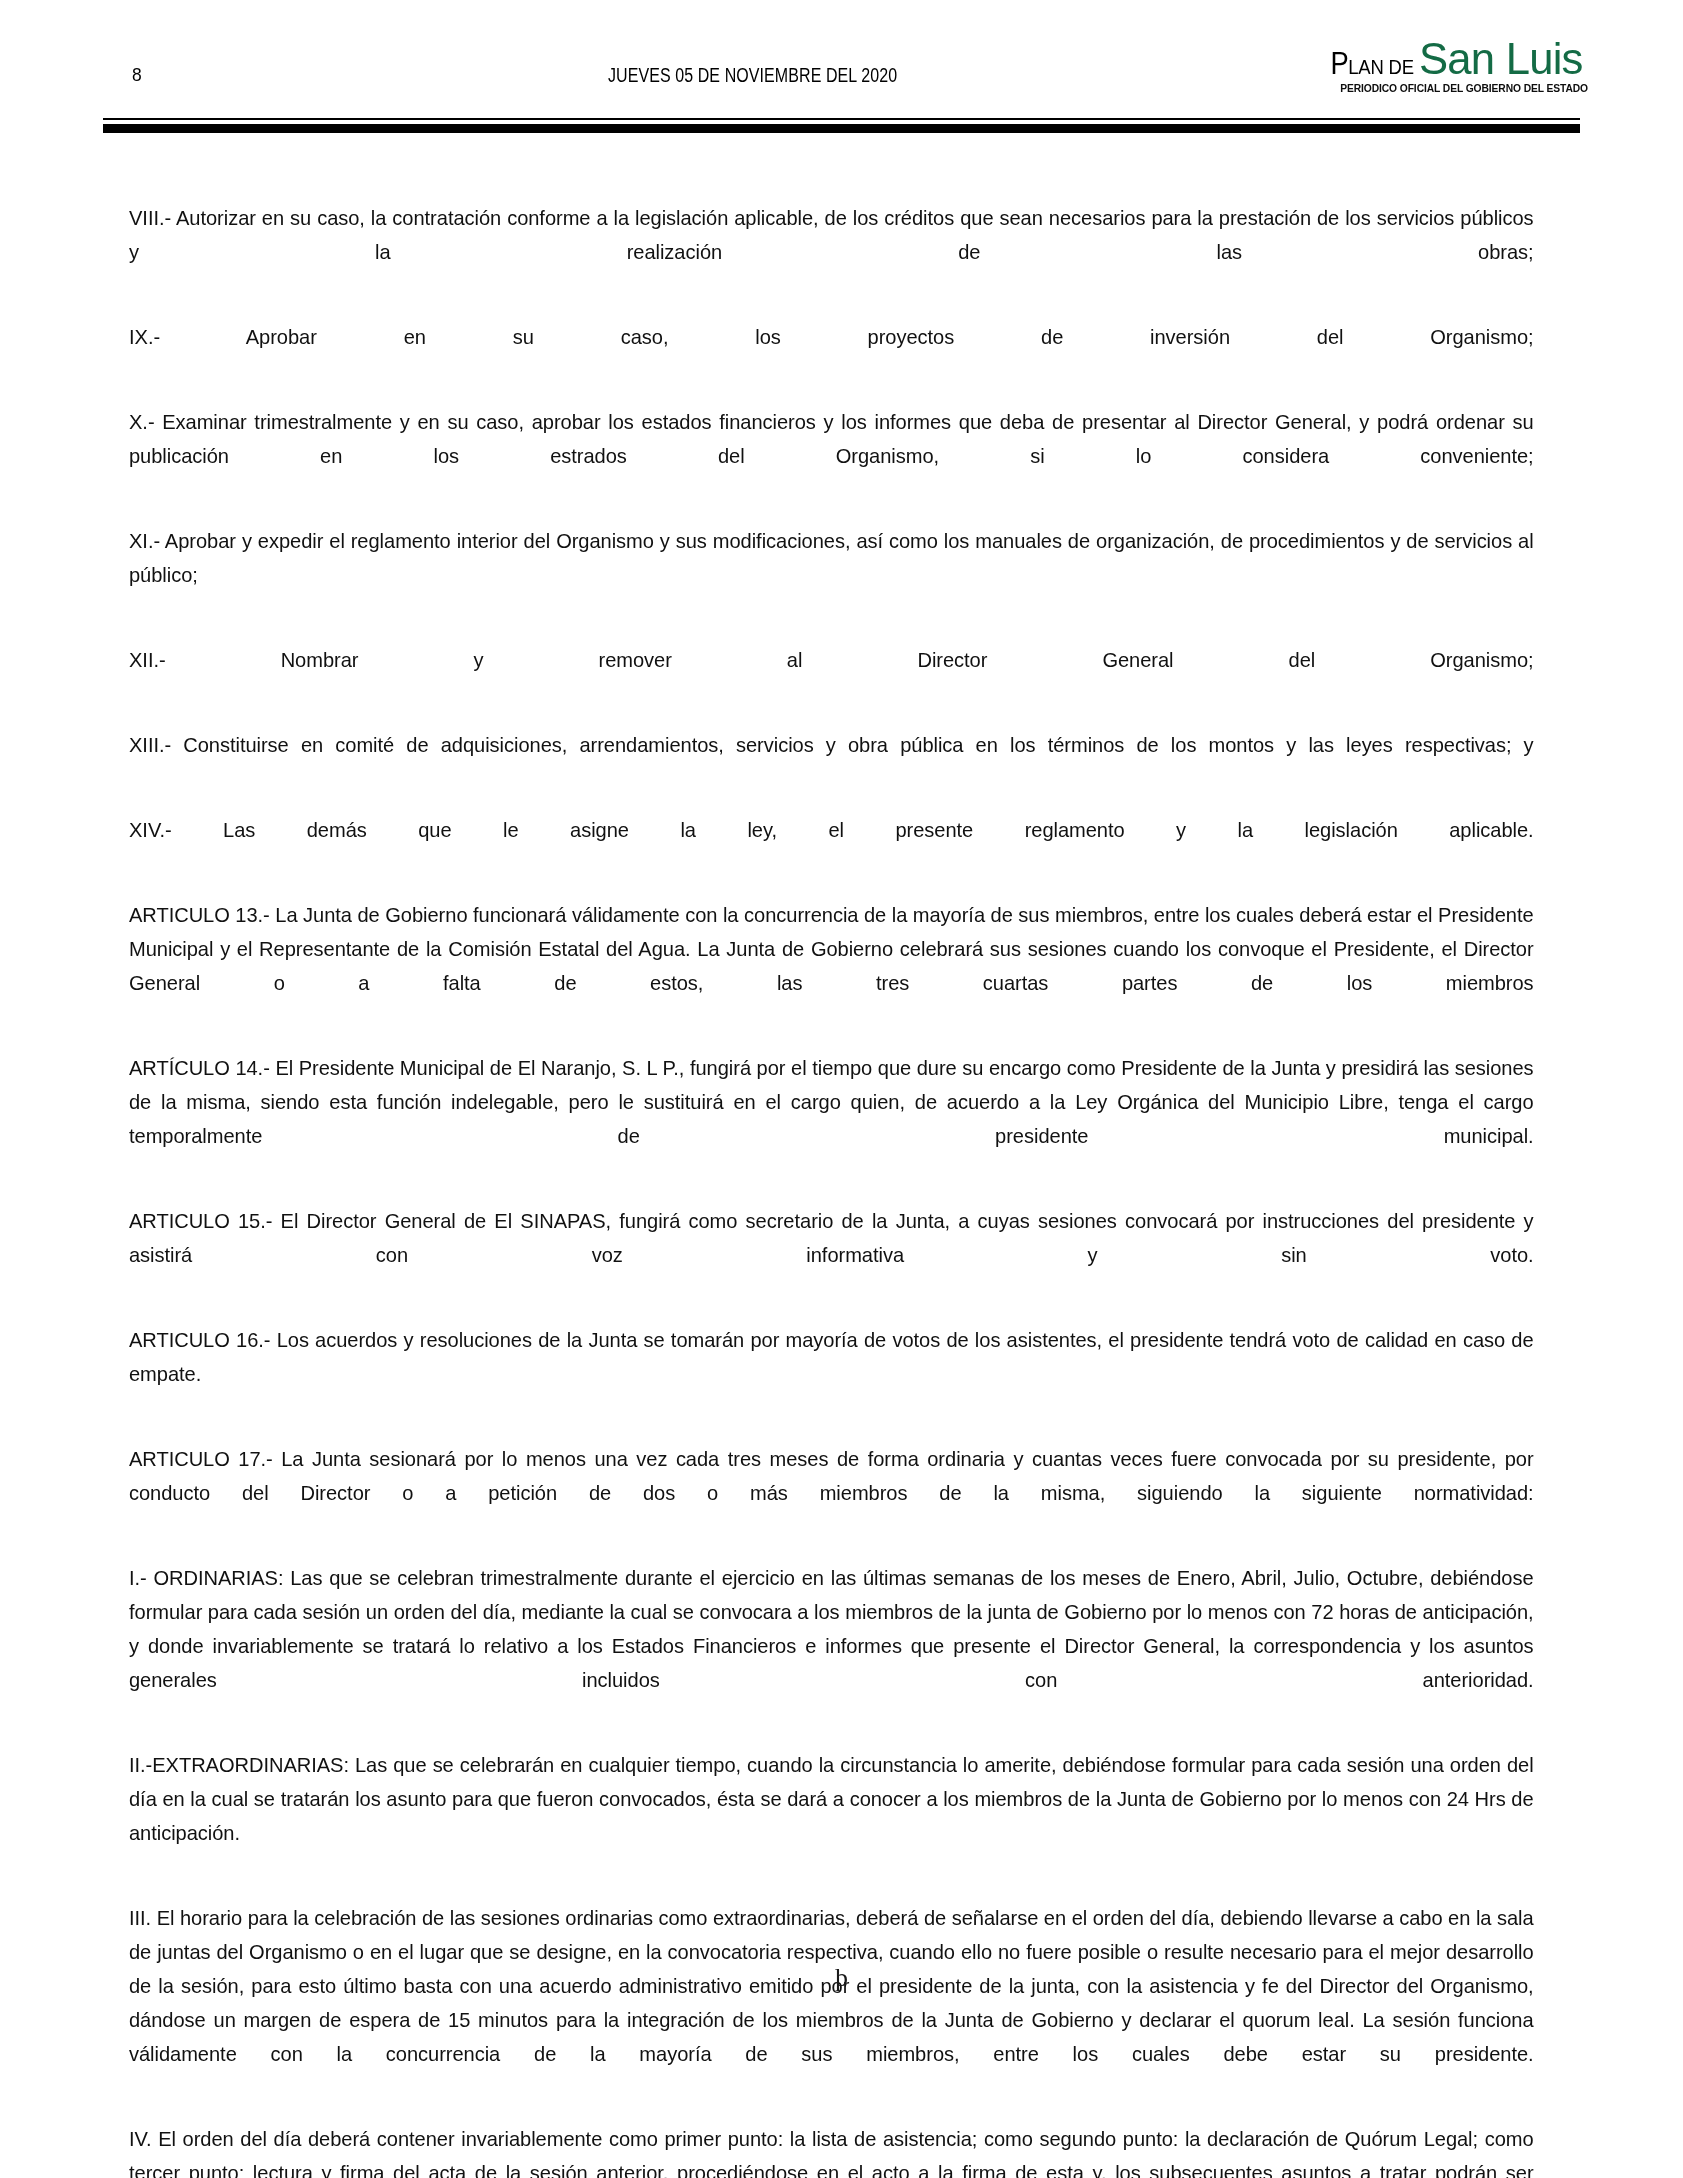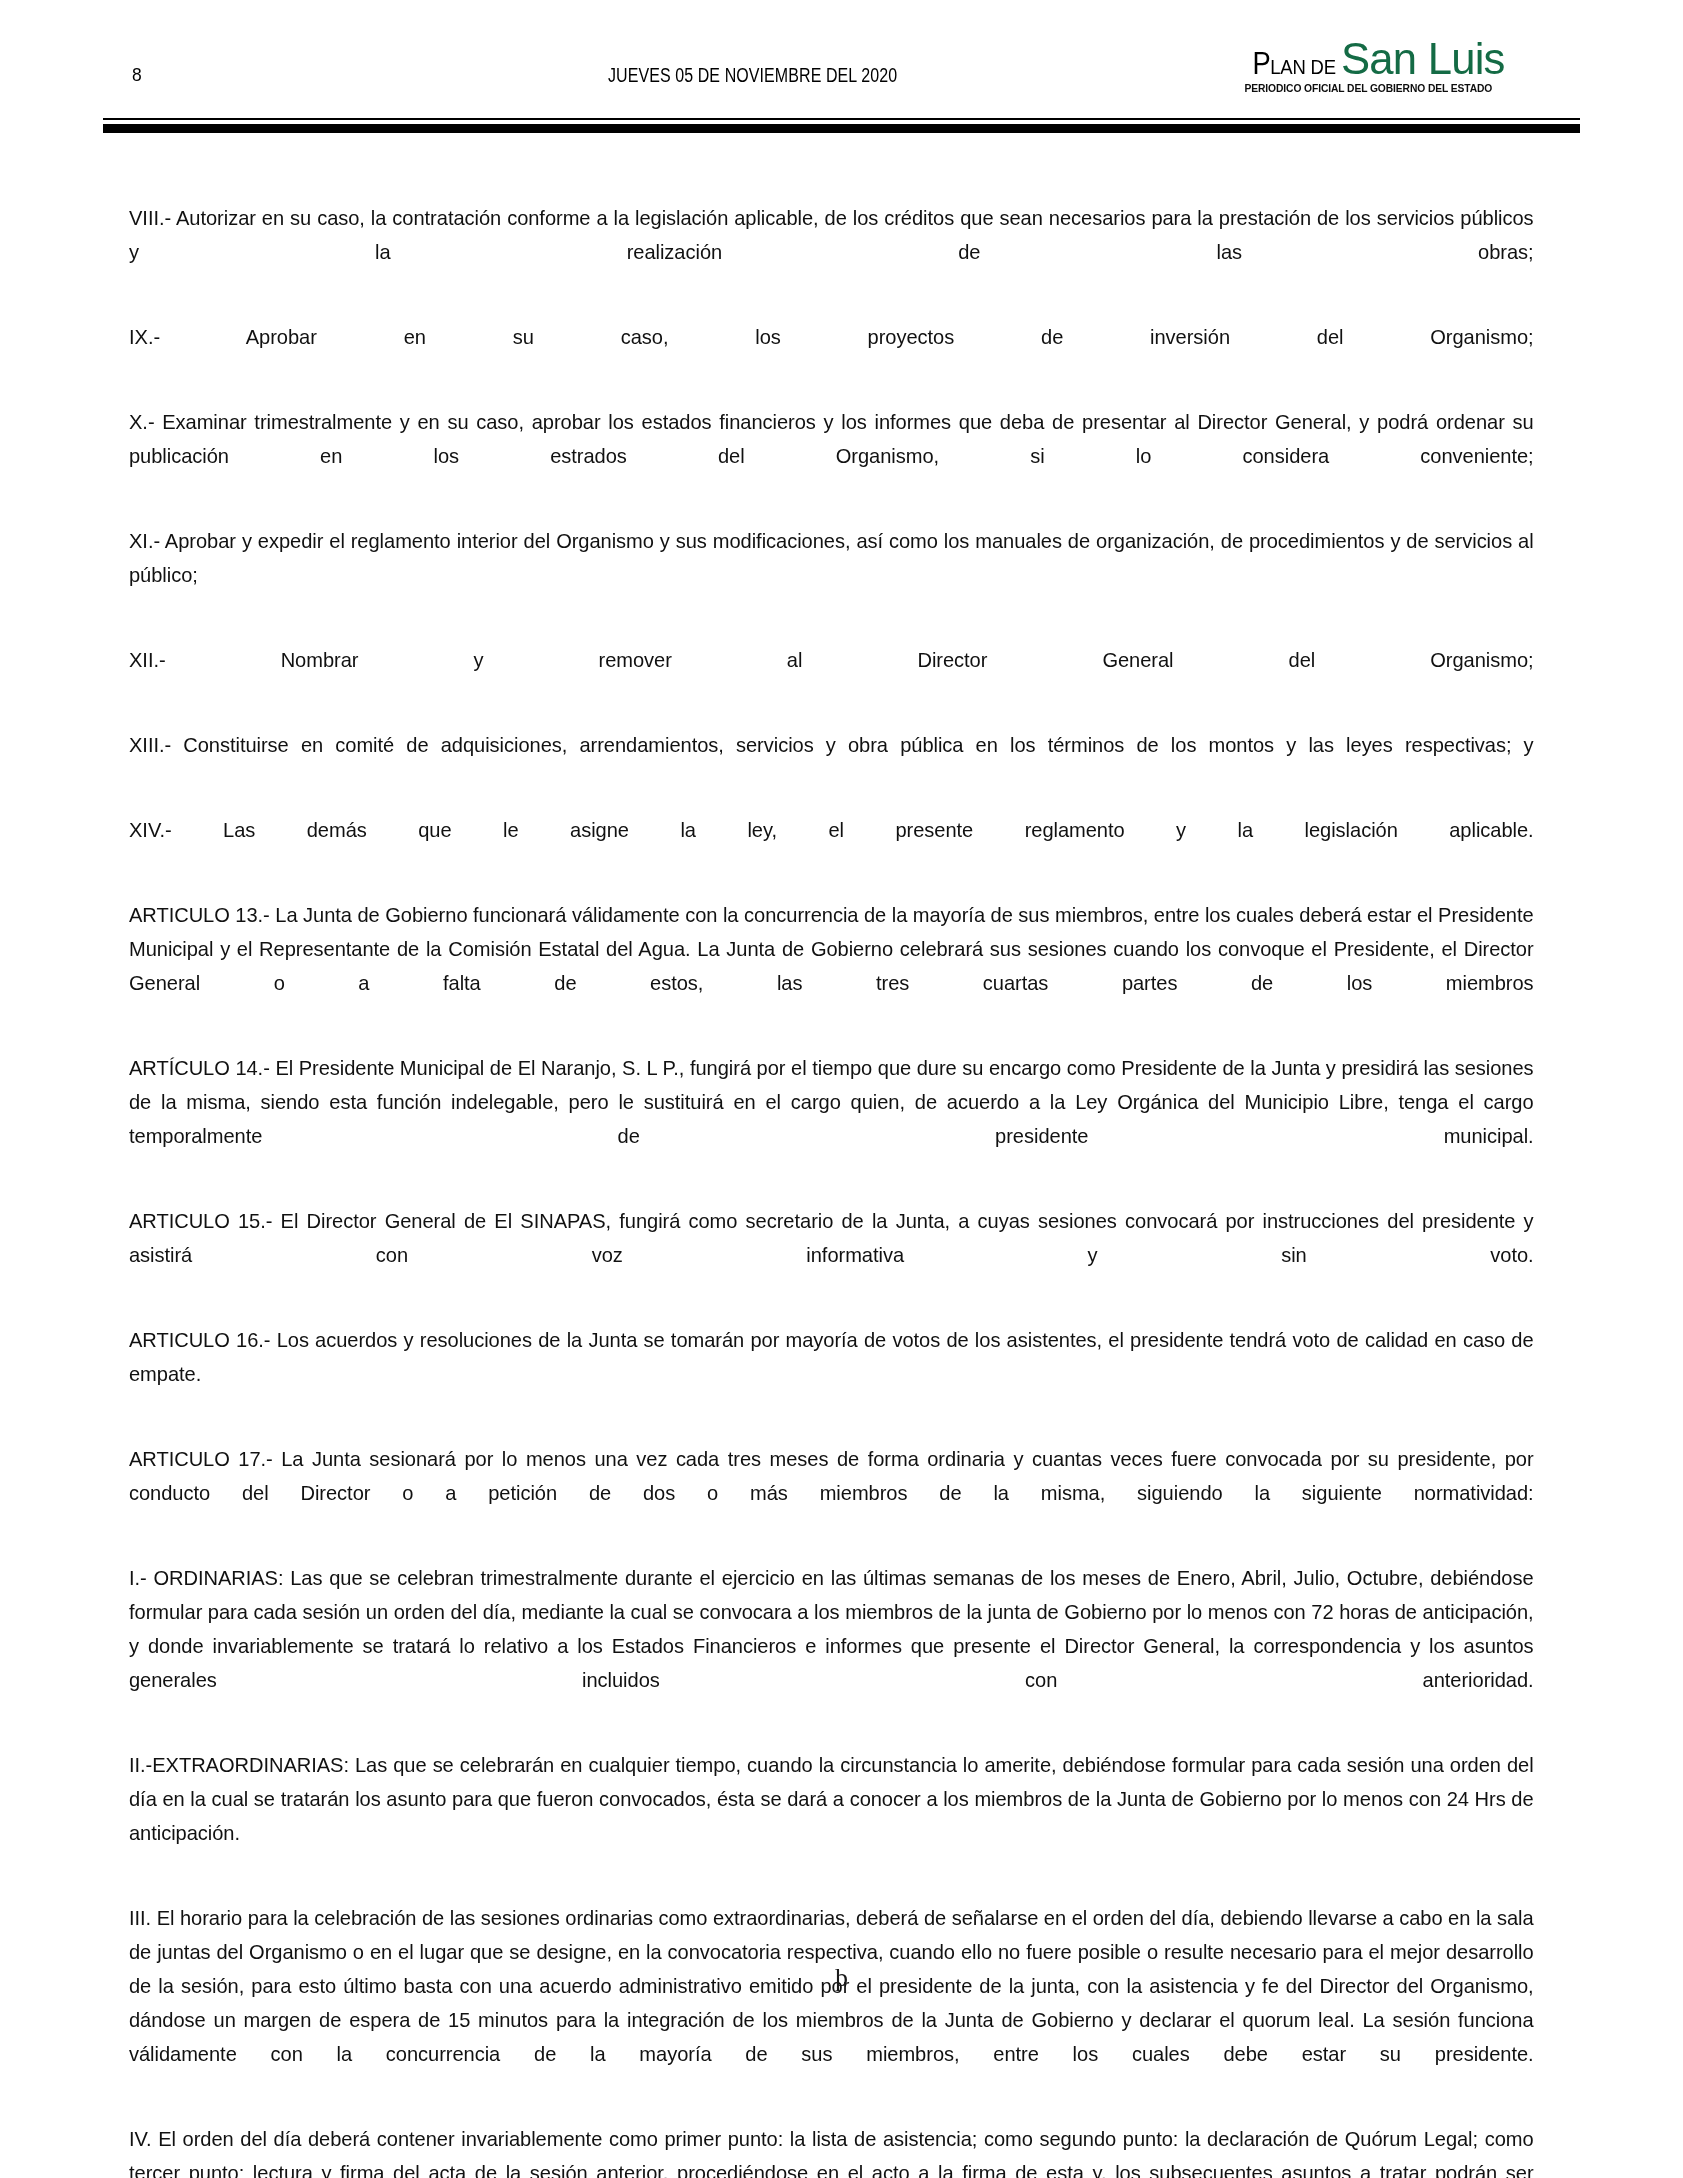--- a/index.html
+++ b/index.html
@@ -56,20 +56,21 @@
     transform-origin: left top;
     white-space: nowrap;
   }
 
   .logo {
     position: absolute;
     right: 95px;
     top: 36px;
     width: 347px;
     height: 67px;
+    text-align: right;
   }
   .logo-line1 {
     display: block;
     white-space: nowrap;
     line-height: 1;
     height: 46px;
   }
   .logo-plan {
     font-size: 31px;
     font-weight: 400;

